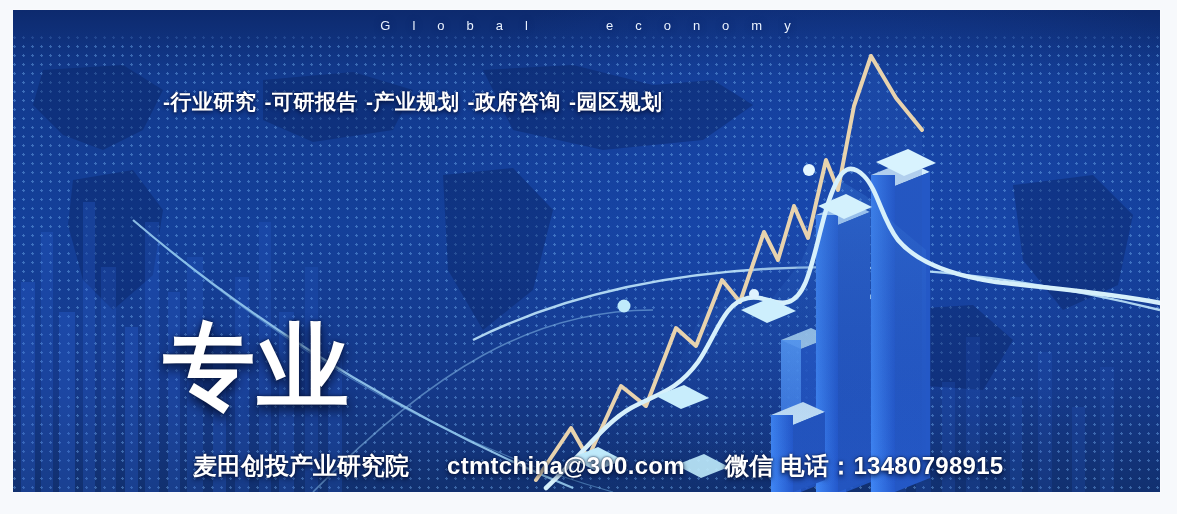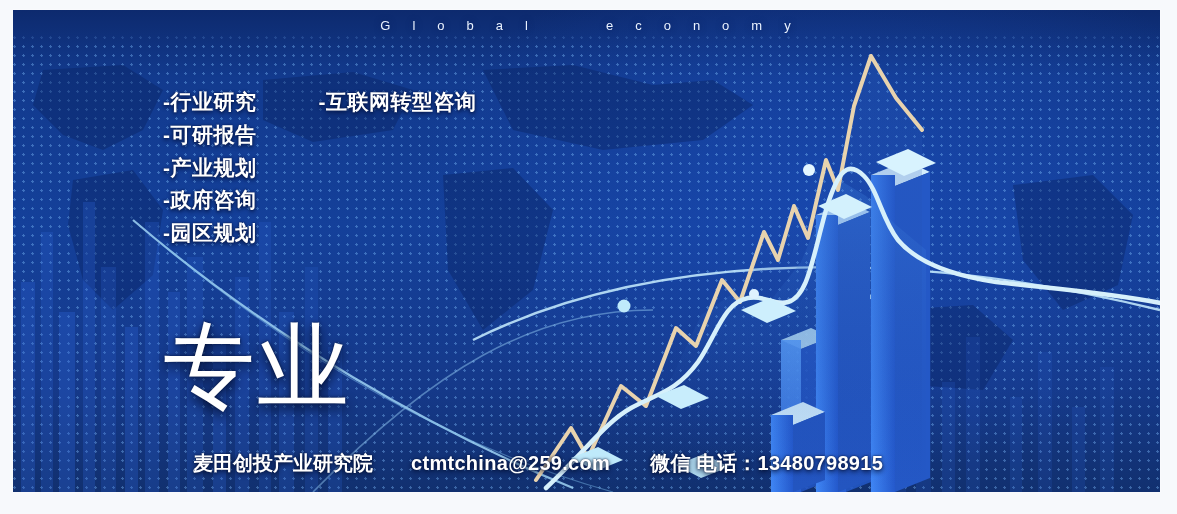--- a/index.html
+++ b/index.html
@@ -51,42 +51,42 @@
     display:flex;align-items:center;justify-content:center;
     color:#e9f2ff;font-size:13px;letter-spacing:2px;
     text-shadow:0 0 6px rgba(10,30,90,.9);
     z-index:6;
   }
   .topword span{display:inline-block;}
   .tw-gap{width:20px;display:inline-block;}
 
   
   .lists{position:absolute;left:150px;top:80px;display:flex;gap:62px;z-index:6;}
-  .col{display:flex;flex-direction:column;gap:8px;}
+  .col{display:flex;flex-direction:row;gap:8px;}
   .svc{
     color:#ffffff;font-size:21px;font-weight:bold;line-height:1.18;
     letter-spacing:.5px;white-space:nowrap;
     text-shadow:0 2px 4px rgba(4,18,62,.95),0 0 2px rgba(4,18,62,.9);
   }
 
   
   .headline{
     position:absolute;left:150px;top:295px;z-index:7;
     display:flex;align-items:baseline;
-    color:#fff;font-size:92px;font-weight:normal;letter-spacing:2px;
+    color:#fff;font-size:92px;font-weight:bold;letter-spacing:2px;
     text-shadow:0 5px 12px rgba(3,14,48,.92), 0 0 3px rgba(3,14,48,.9);
     white-space:nowrap;
   }
   .hl-gap{display:inline-block;width:44px;}
 
   
   .footer{
     position:absolute;left:180px;top:440px;z-index:8;
     display:flex;align-items:center;white-space:nowrap;
-    color:#fff;font-weight:bold;font-size:20px;
+    color:#fff;font-weight:bold;font-size:24px;
     text-shadow:0 2px 5px rgba(3,14,48,.95),0 0 2px rgba(3,14,48,.9);
   }
   .f-gap1{display:inline-block;width:38px;}
   .f-gap2{display:inline-block;width:40px;}
   .footer .mail{font-weight:bold;letter-spacing:.3px;}
   .footer .phone{letter-spacing:.3px;text-align:right;}
 </style>
 </head>
 <body>
 
@@ -253,32 +253,31 @@
 
     <div class="lists">
       <div class="col">
         <div class="svc">-行业研究</div>
         <div class="svc">-可研报告</div>
         <div class="svc">-产业规划</div>
         <div class="svc">-政府咨询</div>
         <div class="svc">-园区规划</div>
       </div>
       <div class="col">
-        <div class="svc">-互联网转型咨询</div>
       </div>
     </div>
 
     <div class="headline">
       <span>专业</span>
       <i class="hl-gap"></i>
       <i class="hl-gap"></i>
     </div>
 
     <div class="footer">
       <span>麦田创投产业研究院</span>
       <i class="f-gap1"></i>
-      <span class="mail">ctmtchina@259.com</span>
+      <span class="mail">ctmtchina@300.com</span>
       <i class="f-gap2"></i>
       <span class="phone">微信 电话：13480798915</span>
     </div>
 
   </div>
 </div>
 
 </body></html>

